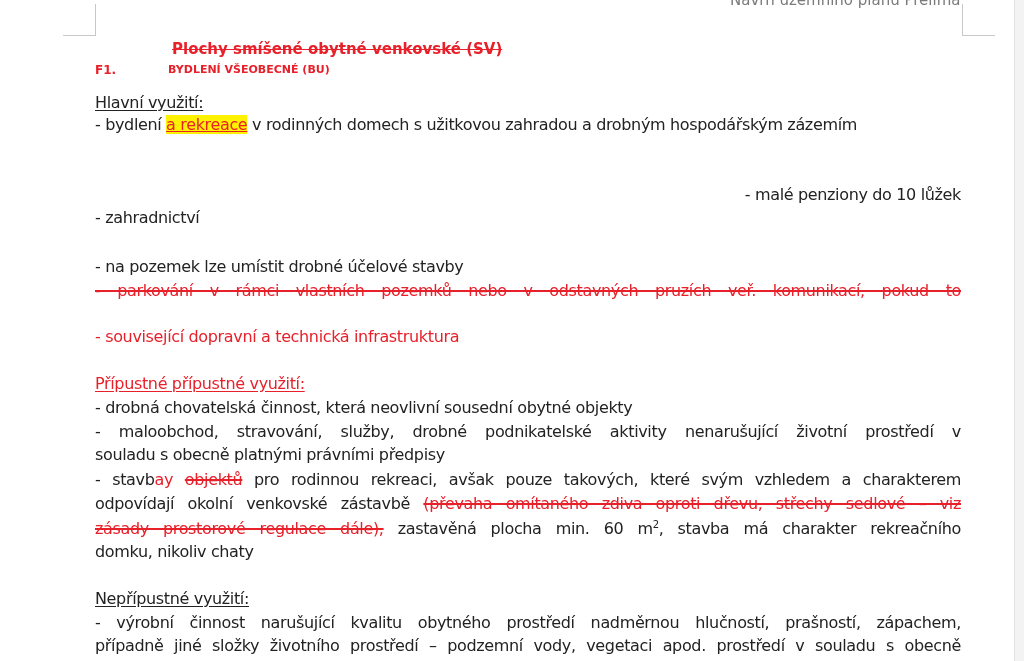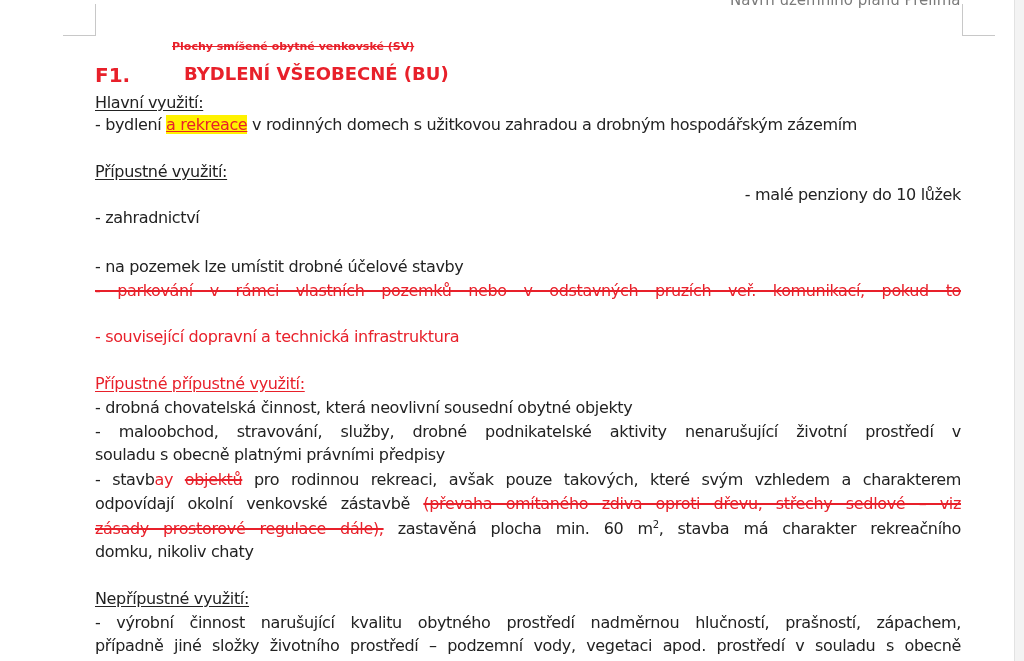--- a/index.html
+++ b/index.html
@@ -56,39 +56,39 @@
       font-size: 15px;
       color: #7a7a7a;
       white-space: nowrap;
       font-family: "DejaVu Sans", sans-serif;
     }
 
     .heading-old {
       position: absolute;
       left: 172px;
       top: 40px;
-      font-size: 11px;
+      font-size: 15px;
       font-weight: bold;
       color: #e8202a;
       text-decoration: line-through;
       white-space: nowrap;
     }
     .heading-num {
       position: absolute;
       left: 95px;
       top: 63px;
-      font-size: 20px;
+      font-size: 12px;
       font-weight: bold;
       color: #e8202a;
     }
     .heading-new {
       position: absolute;
-      left: 184px;
+      left: 168px;
       top: 63px;
-      font-size: 18px;
+      font-size: 11px;
       font-weight: bold;
       color: #e8202a;
       white-space: nowrap;
     }
 
     .line {
       position: absolute;
       left: 95px;
       width: 866px;
       font-size: 16px;
@@ -123,23 +123,20 @@
   <div class="heading-num">F1.</div>
   <div class="heading-new">BYDLENÍ VŠEOBECNÉ (BU)</div>
 
   <div class="line" style="top:92px;">
     <span class="section-title">Hlavní využití:</span>
   </div>
   <div class="line" style="top:114px;">
     <span>- bydlení </span><span class="red strike hl">a rekreace</span><span> v rodinných domech s užitkovou zahradou a drobným hospodářským zázemím</span>
   </div>
 
-  <div class="line" style="top:161px;">
-    <span class="section-title">Přípustné využití:</span>
-  </div>
   <div class="line" style="top:184px;text-align:right;">- malé penziony do 10 lůžek</div>
   <div class="line" style="top:207px;">- zahradnictví</div>
   <div class="line" style="top:256px;">- na pozemek lze umístit drobné účelové stavby</div>
   <div class="line justify red strike" style="top:280px;">- parkování v rámci vlastních pozemků nebo v odstavných pruzích veř. komunikací, pokud to</div>
   <div class="line red" style="top:326px;">- související dopravní a technická infrastruktura</div>
 
   <div class="line red" style="top:373px;">
     <span class="section-title">Přípustné přípustné využití:</span>
   </div>
   <div class="line" style="top:397px;">- drobná chovatelská činnost, která neovlivní sousední obytné objekty</div>

